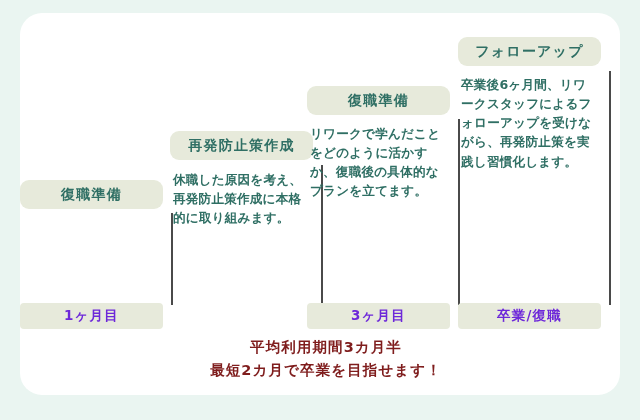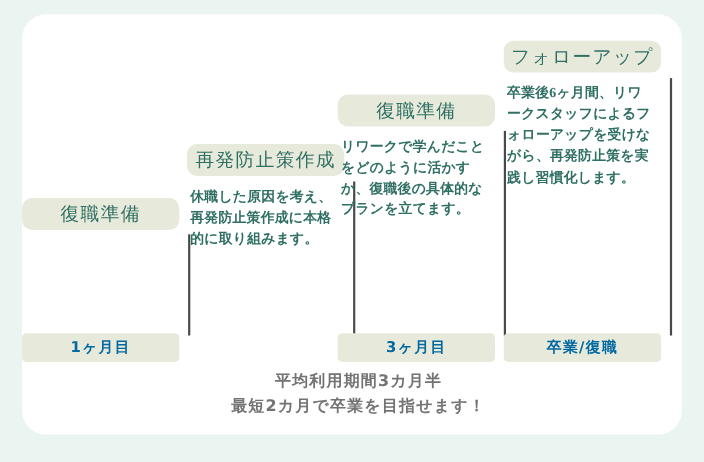--- a/index.html
+++ b/index.html
@@ -38,22 +38,22 @@
 
   .pill {
     position: absolute;
     left: 0;
     width: 143px;
     height: 29px;
     box-sizing: border-box;
     background: #e7eadb;
     border-radius: 9px;
     color: #2f6f64;
-    font-size: 17px;
-    font-weight: normal;
+    font-size: 14px;
+    font-weight: bold;
     letter-spacing: 1.2px;
     display: flex;
     align-items: center;
     justify-content: center;
     white-space: nowrap;
   }
   #col-0 .pill { top: 167px; }
   #col-1 .pill { top: 118px; }
   #col-2 .pill { top: 73px;  }
   #col-3 .pill { top: 24px;  }
@@ -62,21 +62,20 @@
     position: absolute;
     left: 3px;
     width: 134px;
     color: #2f6f64;
     font-size: 12.6px;
     font-weight: bold;
     line-height: 1.52;
     letter-spacing: 0.2px;
     text-align: left;
     white-space: pre-wrap;
-    font-family: Liberation Serif, serif;
   }
   #col-0 .body-text { top: 205px; }
   #col-1 .body-text { top: 157px; }
   #col-2 .body-text { top: 111px; }
   #col-3 .body-text { top: 62px;  }
 
   
   .divider {
     position: absolute;
     width: 2px;
@@ -91,38 +90,38 @@
 
   .footer-bar {
     position: absolute;
     left: 0;
     bottom: 66px;
     width: 143px;
     height: 26px;
     box-sizing: border-box;
     background: #e7eadb;
     border-radius: 4px;
-    color: #0369a1;
+    color: #6d28d9;
     font-size: 13.5px;
     font-weight: bold;
     letter-spacing: 1.2px;
     display: flex;
     align-items: center;
     justify-content: center;
     white-space: nowrap;
   }
 
   
   #caption {
     position: absolute;
     left: 12px;
     right: 0;
     bottom: 14px;
     text-align: center;
-    color: #737373;
+    color: #7f1d1d;
     font-size: 14.5px;
     font-weight: bold;
     line-height: 1.55;
     letter-spacing: 1.1px;
   }
   #caption div { white-space: nowrap; }
 </style>
 </head>
 <body>
 

